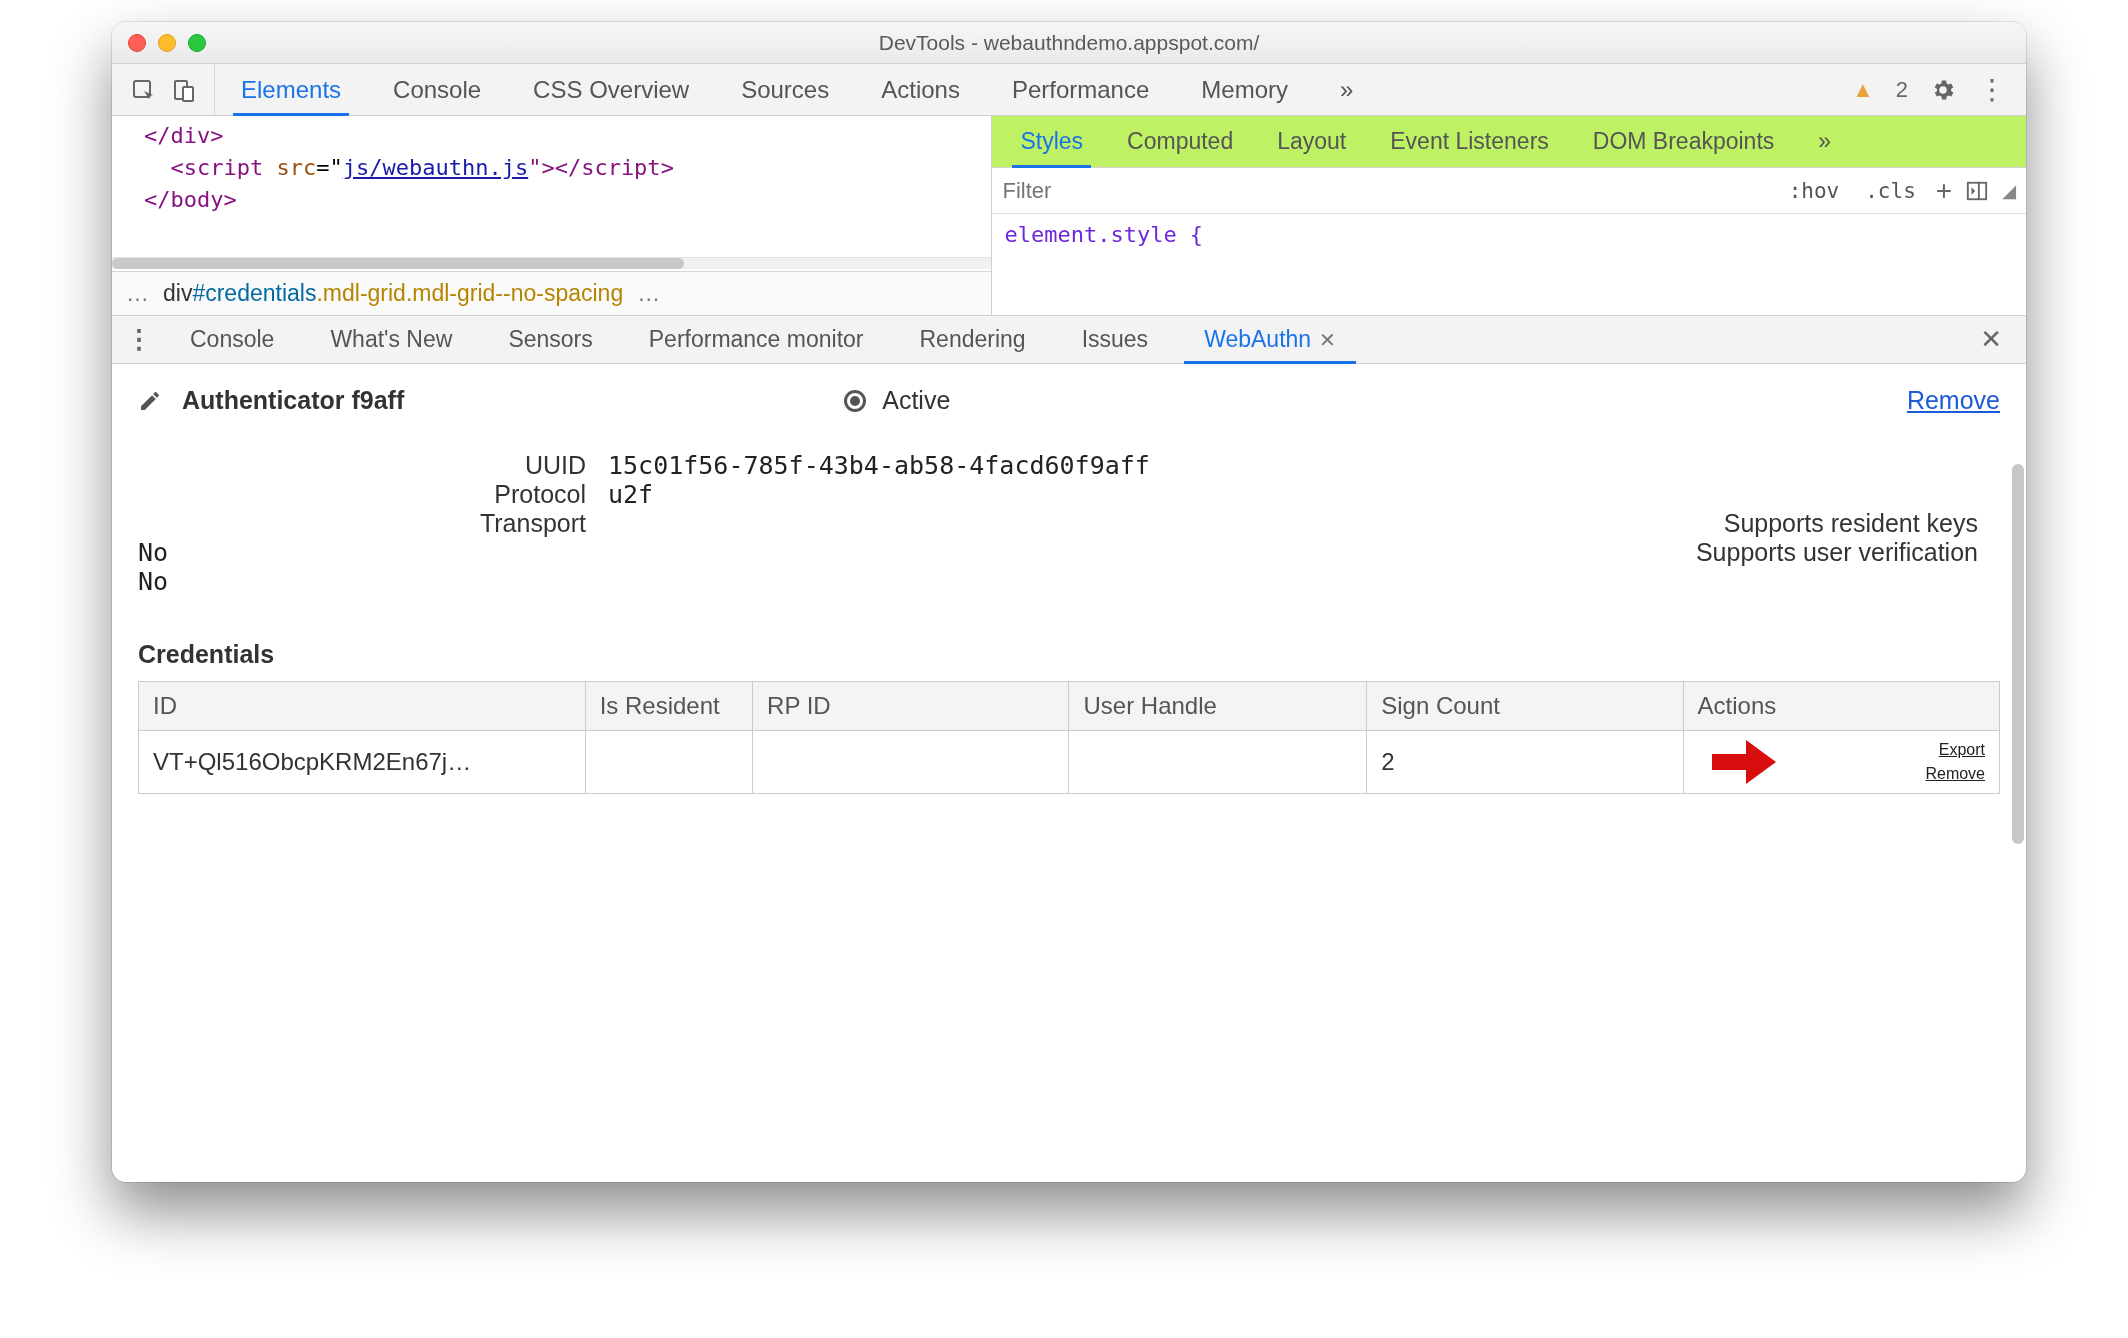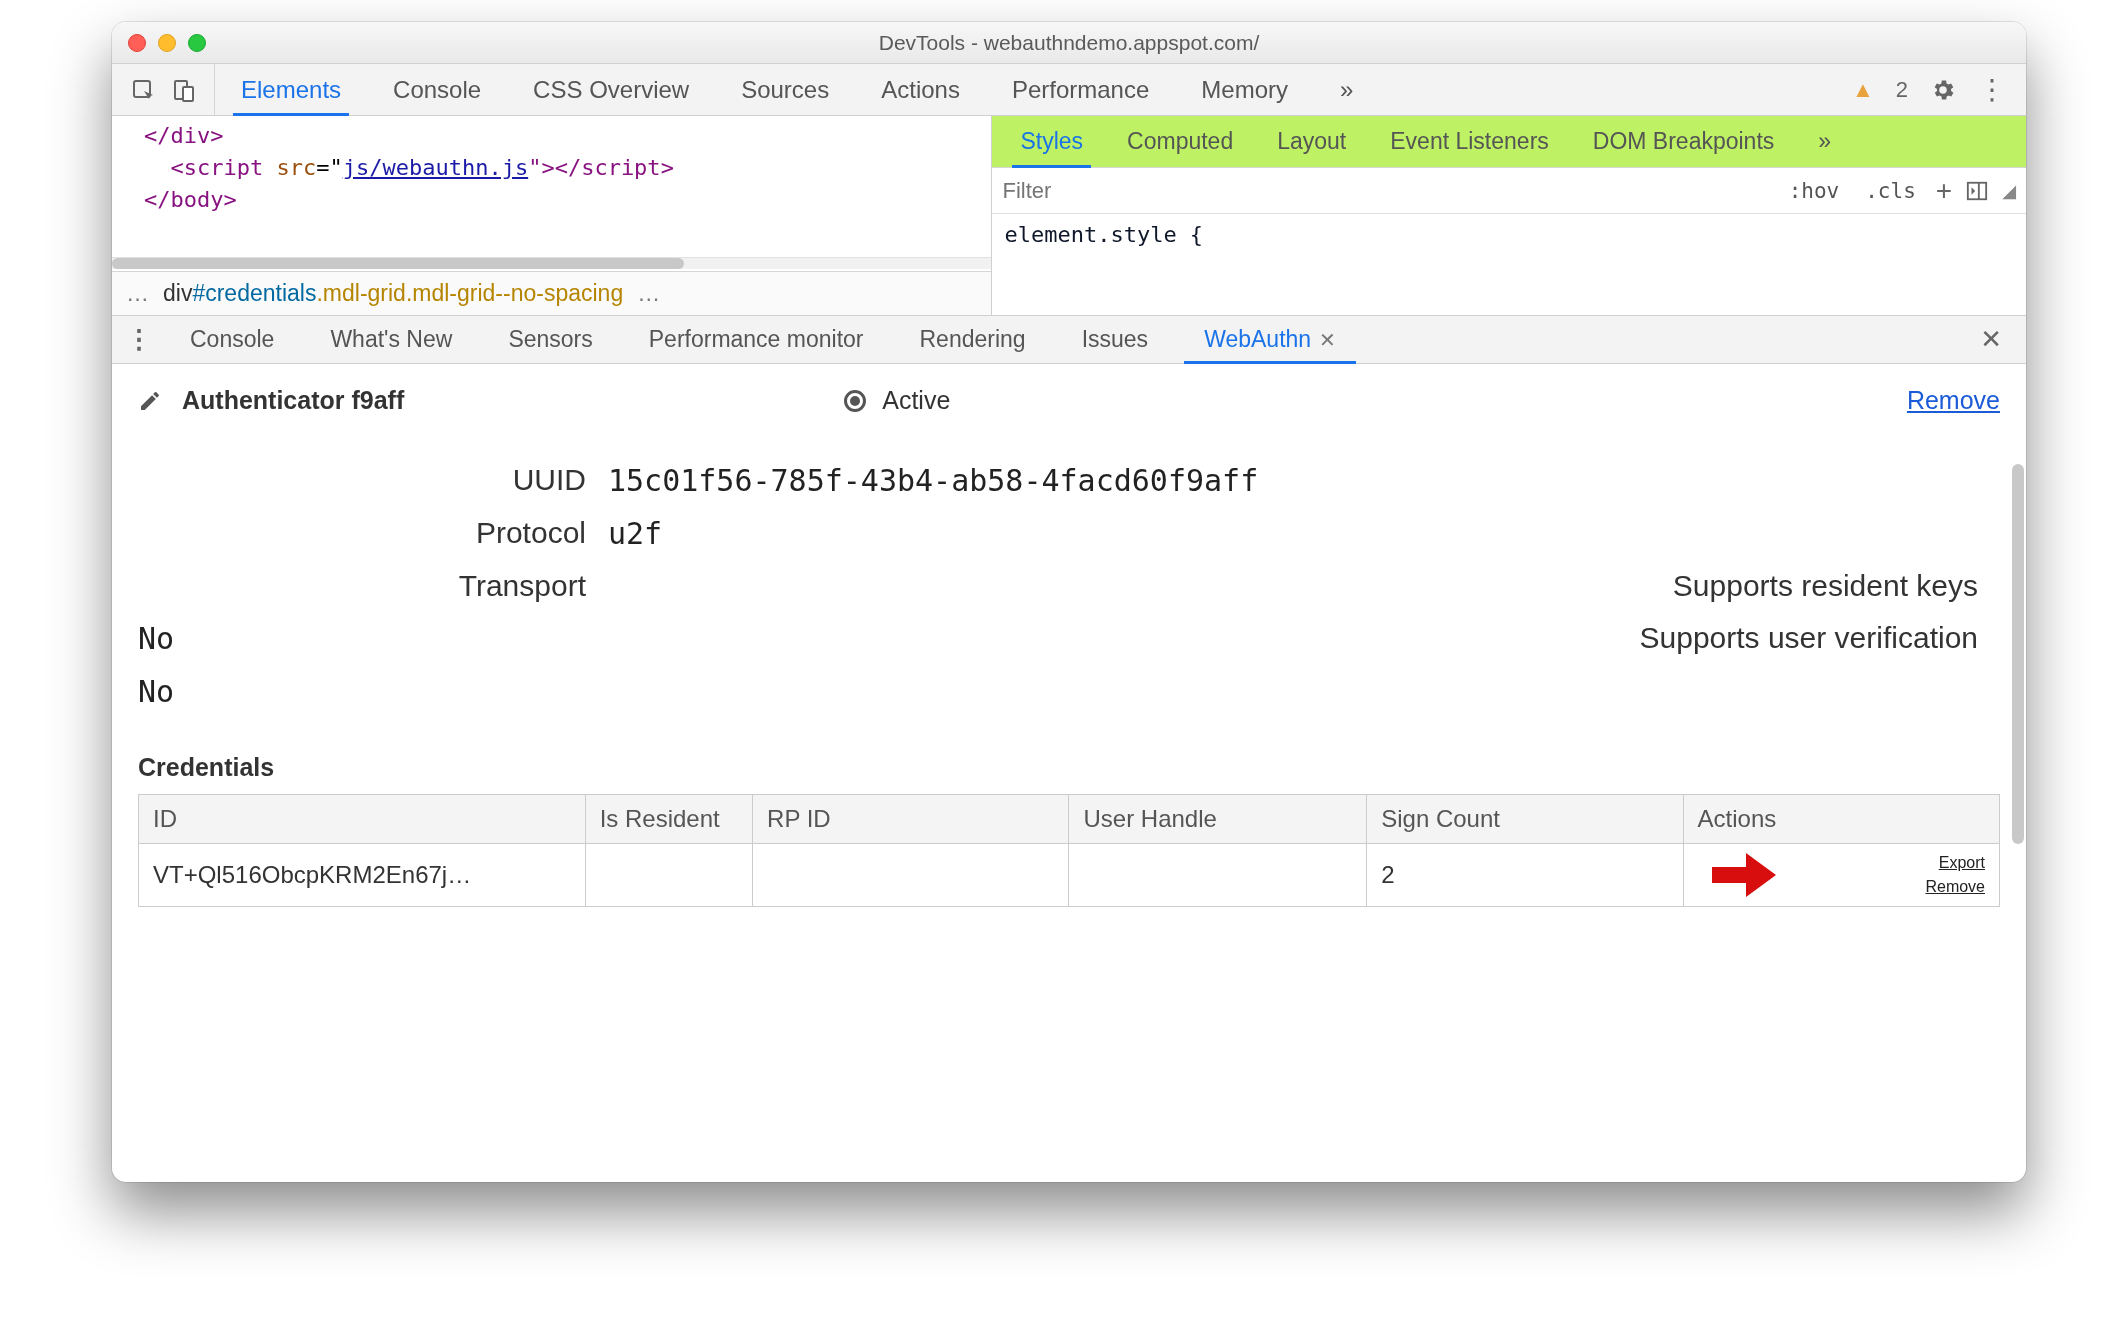--- a/index.html
+++ b/index.html
@@ -176,21 +176,21 @@
     padding:0 10px;
     gap:14px;
     background:#fff;
   }
   .filter-input { flex:1; border:none; outline:none; font-size:22px; color:#888;}
   .filter-tag { font-family: Menlo,monospace; font-size:21px; color:#555; padding:0 6px;}
   .style-body {
     padding: 8px 12px;
     font-family: Menlo, monospace;
     font-size:22px;
-    color:#0f172a;
+    color:#6d28d9;
     flex:1;
   }
   .drawer-tabs {
     height: 48px;
     background:#f3f3f3;
     border-bottom:1px solid #d0d0d0;
     display:flex;
     align-items:center;
     padding: 0 14px;
   }
@@ -218,25 +218,24 @@
     display:flex;
     align-items:center;
     gap:16px;
     font-size:25px;
     color:#333;
   }
   .radio { width:22px;height:22px;border:3px solid #555;border-radius:50%;display:inline-flex;align-items:center;justify-content:center;}
   .radio::after{content:"";width:10px;height:10px;background:#555;border-radius:50%;}
   .remove-link { margin-left:auto; color:#1a5bd8; text-decoration:underline; font-size:25px; cursor:pointer;}
   .detail-grid {
-    margin-top: 48px;
+    margin-top: 36px;
     display:grid;
     grid-template-columns: 470px auto;
-    row-gap: 18px;
-    font-size:30px;
+    font-size:25px;
   }
   .dg-label { text-align:right; padding-right:22px; color:#333;}
   .dg-val { font-family:Menlo,monospace; color:#222;}
   .cred-title { margin-top:44px; font-weight:700; font-size:25px; color:#333; margin-bottom:12px;}
   table.cred {
     width:100%;
     border-collapse:collapse;
     font-size:24px;
   }
   table.cred th, table.cred td {

